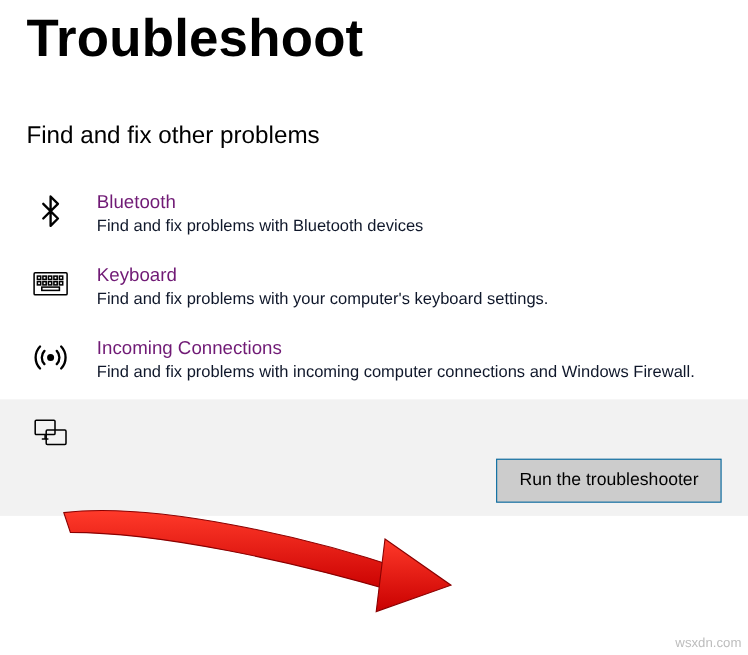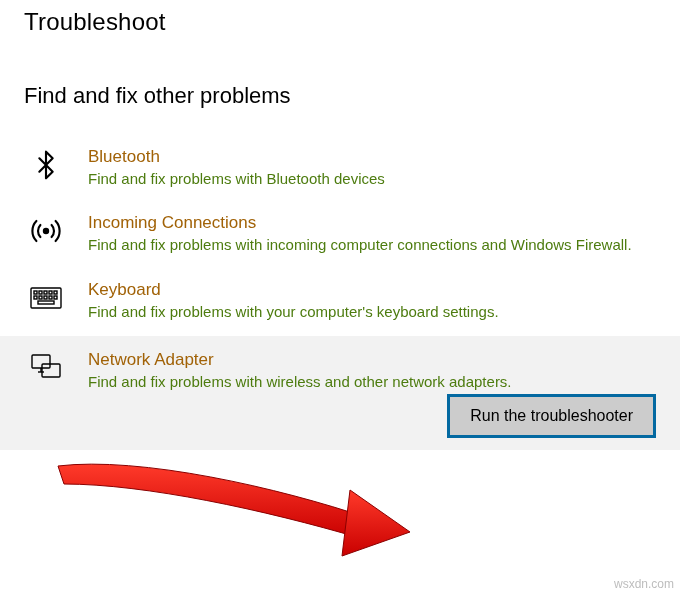--- a/index.html
+++ b/index.html
@@ -13,22 +13,22 @@
       height: 595px;
       background: #ffffff;
       color: #000;
       overflow: hidden;
       position: relative;
     }
     .page {
       padding: 8px 24px 0 24px;
     }
     .page-title {
-      font-size: 24px;
-      font-weight: 400;
+      font-size: 48px;
+      font-weight: 700;
       margin-bottom: 40px;
       letter-spacing: 0.2px;
     }
     .section-heading {
       font-size: 22px;
       font-weight: 400;
       margin-bottom: 28px;
       margin-top: 47px;
     }
     .ts-list {
@@ -61,34 +61,34 @@
     .ts-icon svg {
       width: 32px;
       height: 32px;
     }
     .ts-text {
       flex: 1;
       padding-left: 18px;
     }
     .ts-title {
       font-size: 17px;
-      color: #a16207;
+      color: #701a75;
       margin-bottom: 2px;
     }
     .ts-desc {
       font-size: 15px;
-      color: #4d7c0f;
+      color: #0f172a;
       line-height: 1.35;
     }
     .run-btn {
       position: absolute;
       right: 24px;
       bottom: 12px;
       background: #cccccc;
-      border: 3px solid #0369a1;
+      border: 1px solid #0369a1;
       padding: 10px 20px;
       font-size: 16px;
       font-family: inherit;
       color: #000;
       cursor: pointer;
     }
     .annotation-arrow {
       position: absolute;
       left: 50px;
       top: 448px;
@@ -119,36 +119,20 @@
         </svg>
       </div>
       <div class="ts-text">
         <div class="ts-title">Bluetooth</div>
         <div class="ts-desc">Find and fix problems with Bluetooth devices</div>
       </div>
     </div>
 
     <div class="ts-item">
       <div class="ts-icon">
-        <svg viewBox="0 0 24 24" fill="none" stroke="#000" stroke-width="1.6" stroke-linecap="round" stroke-linejoin="round">
-          <circle cx="12" cy="12" r="1.6" fill="#000"></circle>
-          <path d="M7.8 7.5c-2.4 2.5-2.4 6.5 0 9"></path>
-          <path d="M16.2 7.5c2.4 2.5 2.4 6.5 0 9"></path>
-          <path d="M4.8 4.5c-4 4.1-4 10.9 0 15"></path>
-          <path d="M19.2 4.5c4 4.1 4 10.9 0 15"></path>
-        </svg>
-      </div>
-      <div class="ts-text">
-        <div class="ts-title">Incoming Connections</div>
-        <div class="ts-desc">Find and fix problems with incoming computer connections and Windows Firewall.</div>
-      </div>
-    </div>
-
-    <div class="ts-item">
-      <div class="ts-icon">
         <svg viewBox="0 0 32 22" fill="none" stroke="#000" stroke-width="1.4">
           <rect x="1" y="1" width="30" height="20" rx="1"></rect>
           <rect x="4" y="4" width="3" height="3"></rect>
             <rect x="9" y="4" width="3" height="3"></rect>
             <rect x="14" y="4" width="3" height="3"></rect>
             <rect x="19" y="4" width="3" height="3"></rect>
             <rect x="24" y="4" width="3" height="3"></rect>
           <rect x="4" y="9" width="3" height="3"></rect>
             <rect x="9" y="9" width="3" height="3"></rect>
             <rect x="14" y="9" width="3" height="3"></rect>
@@ -156,32 +140,44 @@
             <rect x="24" y="9" width="3" height="3"></rect>
           <rect x="8" y="14" width="16" height="3"></rect>
         </svg>
       </div>
       <div class="ts-text">
         <div class="ts-title">Keyboard</div>
         <div class="ts-desc">Find and fix problems with your computer's keyboard settings.</div>
       </div>
     </div>
 
+    <div class="ts-item">
+      <div class="ts-icon">
+        <svg viewBox="0 0 24 24" fill="none" stroke="#000" stroke-width="1.6" stroke-linecap="round" stroke-linejoin="round">
+          <circle cx="12" cy="12" r="1.6" fill="#000"></circle>
+          <path d="M7.8 7.5c-2.4 2.5-2.4 6.5 0 9"></path>
+          <path d="M16.2 7.5c2.4 2.5 2.4 6.5 0 9"></path>
+          <path d="M4.8 4.5c-4 4.1-4 10.9 0 15"></path>
+          <path d="M19.2 4.5c4 4.1 4 10.9 0 15"></path>
+        </svg>
+      </div>
+      <div class="ts-text">
+        <div class="ts-title">Incoming Connections</div>
+        <div class="ts-desc">Find and fix problems with incoming computer connections and Windows Firewall.</div>
+      </div>
+    </div>
+
     <div class="ts-item selected">
       <div class="ts-icon">
         <svg viewBox="0 0 32 28" fill="none" stroke="#000" stroke-width="1.4">
           <rect x="2" y="1" width="18" height="13" rx="1"></rect>
           <rect x="12" y="10" width="18" height="13" rx="1"></rect>
           <line x1="11" y1="14" x2="11" y2="18"></line>
           <line x1="8" y1="18" x2="14" y2="18"></line>
         </svg>
-      </div>
-      <div class="ts-text">
-        <div class="ts-title">Network Adapter</div>
-        <div class="ts-desc">Find and fix problems with wireless and other network adapters.</div>
       </div>
       <button class="run-btn">Run the troubleshooter</button>
     </div>
 
   </div>
 </div>
 
 <svg class="annotation-arrow" width="370" height="120" viewBox="0 0 370 120">
   <defs>
     <linearGradient id="arrGrad" x1="0" y1="0" x2="0" y2="1">

